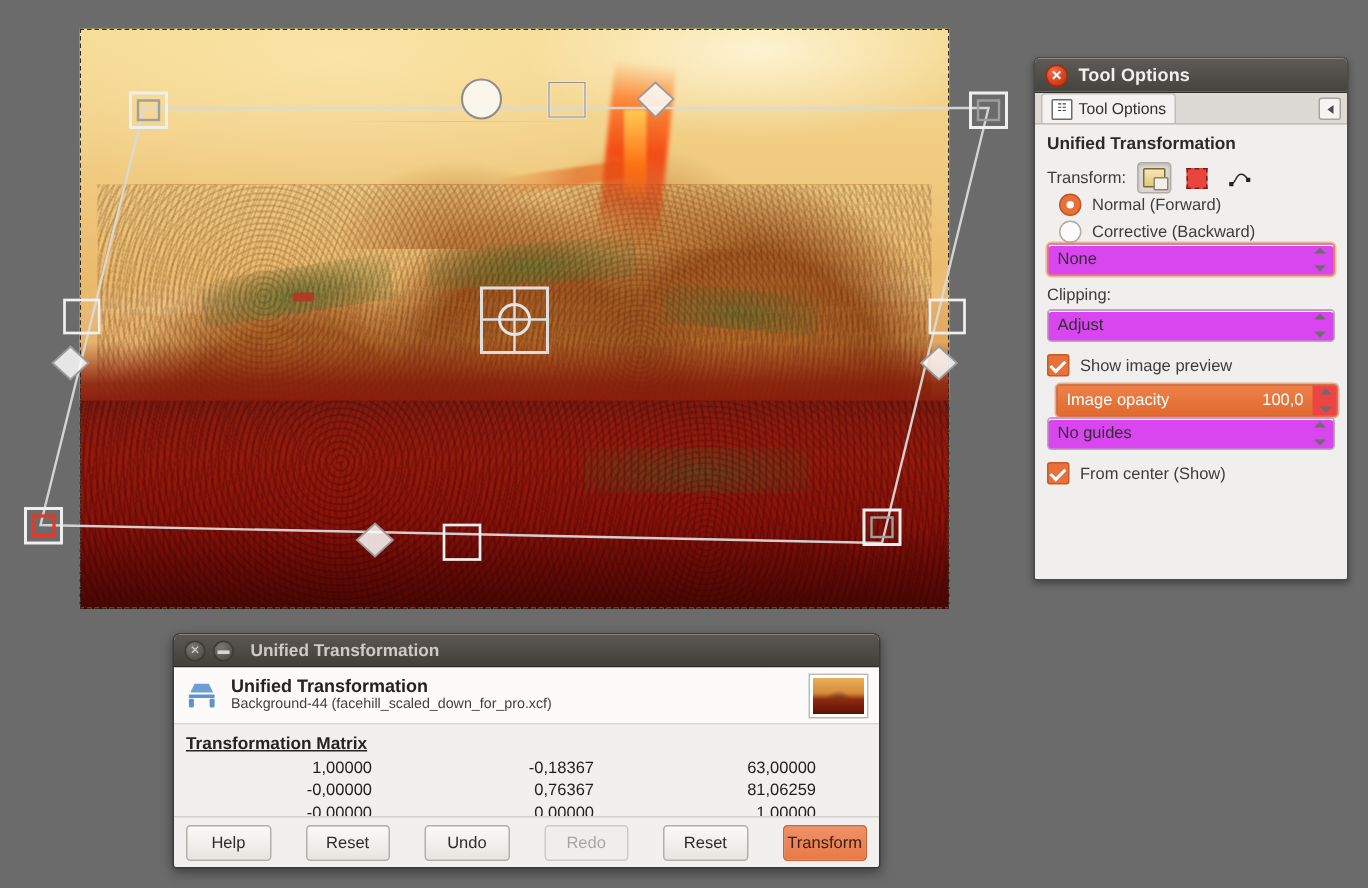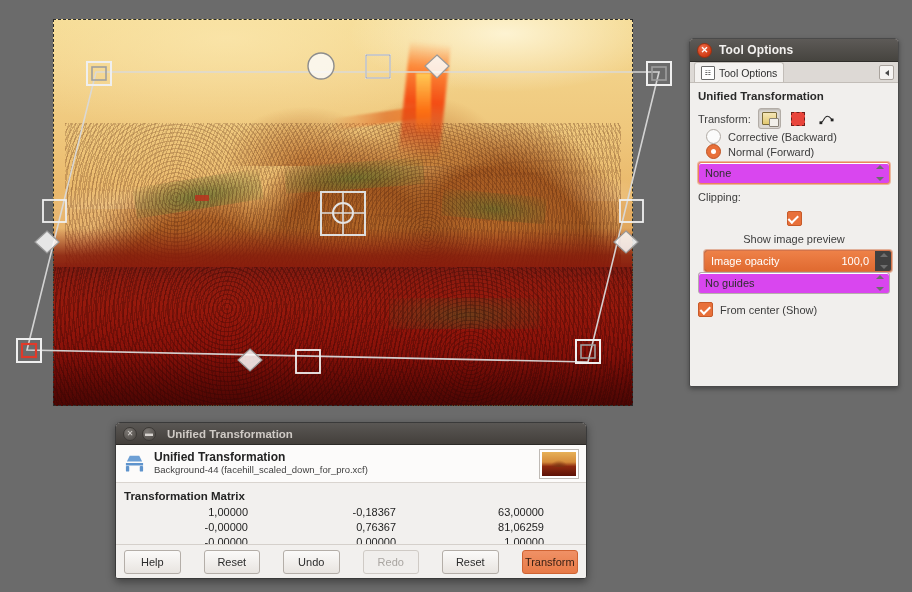--- a/index.html
+++ b/index.html
@@ -243,21 +243,21 @@
   .ic-layer::after{
     content:"";position:absolute;right:-3px;bottom:-3px;width:8px;height:7px;
     background:#f2efe9;border:1px solid #8a8378;border-radius:1px;
   }
   .ic-sel{ width:12px;height:12px;background:#e8453c;border:1px dashed #6e1f1a; }
   .ic-path{ width:15px;height:12px; }
 
   
   .slider-wrap{
     position:relative; height:20px; border:1px solid #b6b0aa; border-radius:3px;
-    background:#404040; overflow:hidden; display:flex; align-items:center;text-align:right;
+    background:#ef4444; overflow:hidden; display:flex; align-items:center;text-align:right;
   }
   .slider-wrap.focused{ border-color:#d4744a; box-shadow:0 0 0 1px rgba(212,116,74,.5); }
   .slider-fill{
     position:absolute; left:0; top:0; bottom:0; width:calc(100% - 16px);
     background:linear-gradient(to bottom,#ee8148,#e06a30);
   }
   .slider-name{ position:relative; z-index:2; font-size:11px; color:#ffffff; padding-left:6px; }
   .slider-val{ position:absolute; right:22px; z-index:2; font-size:11px; color:#ffffff; }
   .slider-spin{ position:absolute; right:3px; top:2px; width:9px;height:16px;
     display:flex;flex-direction:column;justify-content:space-between;align-items:center; z-index:3;}
@@ -294,21 +294,21 @@
   .ut-thumb-img{
     width:100%;height:100%;
     background:
       linear-gradient(to bottom, #e7b158 0%, #d58b3a 42%, #8d2a10 60%, #5d1207 100%);
     position:relative; overflow:hidden;
   }
   .ut-thumb-img::after{
     content:""; position:absolute; left:22%; top:30%; width:56%; height:34%;
     background: radial-gradient(ellipse 60% 120% at 50% 100%, #7a3312, rgba(122,51,18,0) 72%);
   }
-  #ut-matrix-title{ font-size:11.5px; font-weight:bold; color:#242424; padding:7px 0 0 8px; }
+  #ut-matrix-title{ font-size:11.5px; font-weight:bold; color:#242424; padding:7px 0 0 8px;text-decoration:underline; }
   #ut-matrix{ padding:2px 18px 0 8px; }
   .mrow{ display:flex; font-size:11px; color:#1e1e1e; height:15px; align-items:center; }
   .mcell{ flex:1; text-align:right; padding-right:24px; }
   #ut-buttons{
     position:absolute; left:0; right:0; bottom:0; height:33px;
     border-top:1px solid #d5d0cb; background:#f2f0ee;
     display:flex; align-items:center; gap:23px; padding:0 8px;
   }
   .dlg-btn{
     flex:1; height:22px; border:1px solid #b4aea8; border-radius:3px;
@@ -426,40 +426,47 @@
         <span class="tf-btn">
           <svg class="ic-path" viewBox="0 0 16 12">
             <path d="M2,10 C5,10 5,3 9,3 C12,3 13,6 14,7" fill="none" stroke="#2b2b2b" stroke-width="1.1"></path>
             <rect x="0.5" y="8.5" width="3" height="3" fill="#222"></rect>
             <rect x="12.5" y="5.5" width="3" height="3" fill="#222"></rect>
           </svg>
         </span>
       </div>
 
 
+      <div class="row" style="padding-left:8px;margin-bottom:3px;">
+        <span class="radio on"></span>
+        <span class="panel-label">Normal (Forward)</span>
+      </div>
       <div class="row" style="padding-left:8px;">
         <span class="radio"></span>
         <span class="panel-label">Corrective (Backward)</span>
-      </div>
-      <div class="row" style="padding-left:8px;margin-bottom:3px;">
-        <span class="radio on"></span>
-        <span class="panel-label">Normal (Forward)</span>
       </div>
 
       <div class="combo focused">
         <span>None</span>
         <span class="spin-arrows">
           <span class="arw-up"></span>
             <span class="arw-dn"></span>
         </span>
       </div>
 
       <div class="group-lbl">Clipping:</div>
-
-      <div class="row" style="margin-top:8px;flex-direction:column;">
+      <div class="combo">
+        <span>Adjust</span>
+        <span class="spin-arrows">
+          <span class="arw-up"></span>
+            <span class="arw-dn"></span>
+        </span>
+      </div>
+
+      <div class="row" style="margin-top:8px;">
         <span class="chk on"></span>
         <span class="panel-label">Show image preview</span>
       </div>
 
       <div class="slider-wrap focused" style="margin-top:5px;margin-left:6px;width:calc(100% - 6px);">
         <span class="slider-fill"></span>
         <span class="slider-name">Image opacity</span>
         <span class="slider-val">100,0</span>
         <span class="slider-spin">
           <span class="arw-up"></span>

